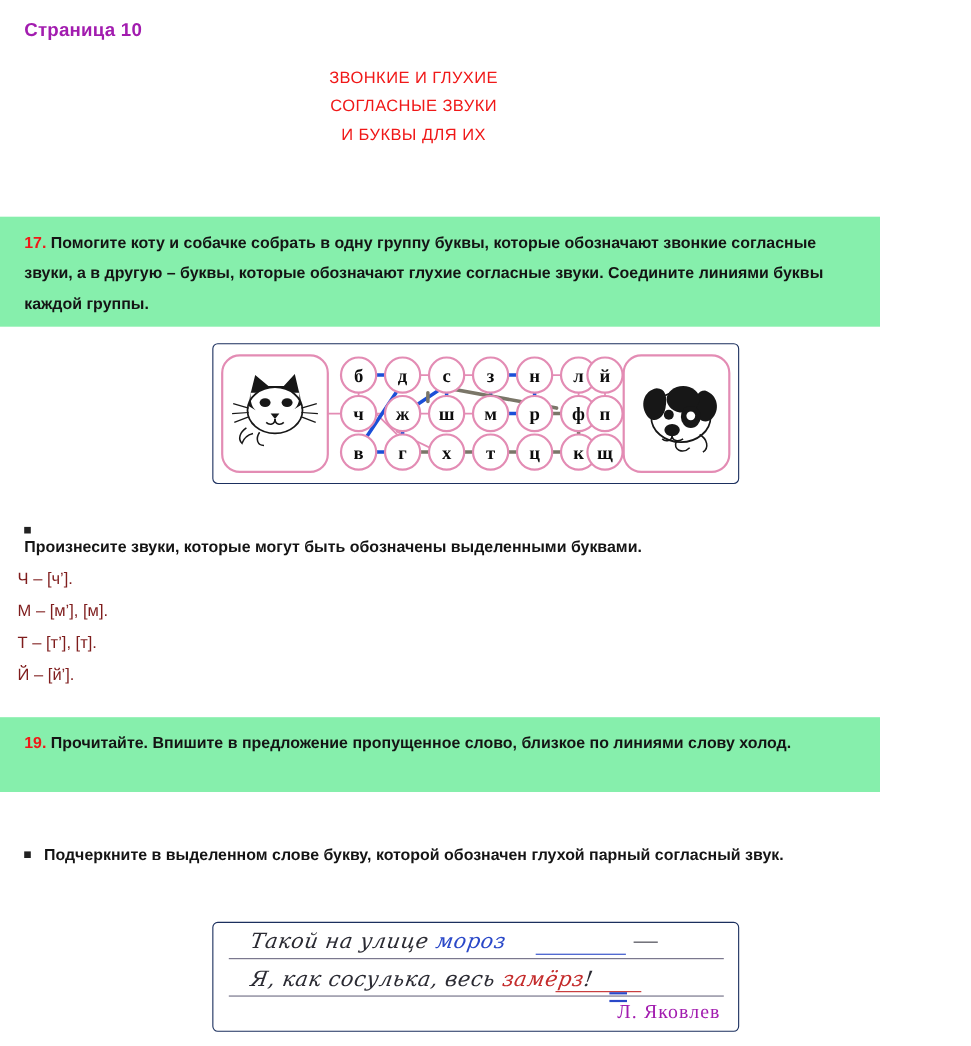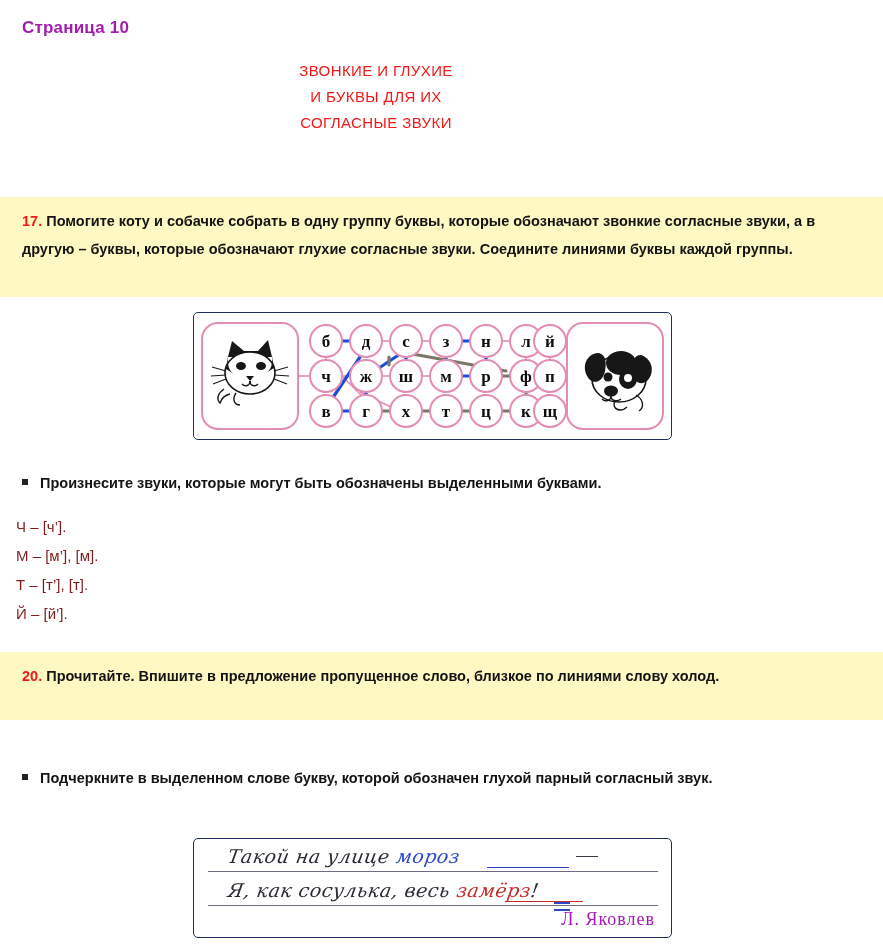--- a/index.html
+++ b/index.html
@@ -38,22 +38,22 @@
     font-size: 15px;
     line-height: 26px;
     letter-spacing: 0.4px;
   }
   .lesson-title .tline { display: block; }
 
   
   .task-panel {
     position: absolute;
     left: 0;
-    width: 883px;
-    background: #fef9c3;
+    width: 800px;
+    background: #86efac;
     box-sizing: border-box;
     padding: 10px 24px 12px 22px;
   }
   .task-panel p {
     margin: 0;
     font-size: 14.5px;
     font-weight: bold;
     line-height: 28px;
     color: #141414;
   }
@@ -78,21 +78,21 @@
     align-items: flex-start;
   }
   .bullet-sq {
     display: inline-block;
     width: 6px;
     height: 6px;
     background: #222;
     margin: 9px 12px 0 0;
     flex: 0 0 auto;
   }
-  #bullet1 { top: 470px; }
+  #bullet1 { top: 470px; flex-direction: column; }
   #bullet2 { top: 765px; }
 
   
   .answers {
     position: absolute;
     left: 16px;
     top: 512px;
     font-size: 15px;
     line-height: 29px;
     color: #7f1d1d;
@@ -197,22 +197,22 @@
     border-top: 2px solid #2a48c8;
   }
 </style>
 </head>
 <body>
 
 <div class="page-label">Страница 10</div>
 
 <div class="lesson-title">
   <span class="tline">ЗВОНКИЕ И ГЛУХИЕ</span>
+  <span class="tline">СОГЛАСНЫЕ ЗВУКИ</span>
   <span class="tline">И БУКВЫ ДЛЯ ИХ</span>
-  <span class="tline">СОГЛАСНЫЕ ЗВУКИ</span>
 </div>
 
 <div class="task-panel" id="task17">
   <p><span class="task-num">17.</span> <span>Помогите коту и собачке собрать в одну группу буквы, которые обозначают звонкие согласные звуки, а в другую – буквы, которые обозначают глухие согласные звуки. Соедините линиями буквы каждой группы.</span></p>
 </div>
 
 <div id="diagram">
   <svg width="477" height="126" viewBox="0 0 477 126" xmlns="http://www.w3.org/2000/svg">
 
     <rect x="8" y="10" width="96" height="106" rx="16" ry="16" fill="#fff" stroke="#e38cb4" stroke-width="2"></rect>
@@ -361,21 +361,21 @@
 </div>
 
 <div class="answers">
   <div>Ч – [ч’].</div>
   <div>М – [м’], [м].</div>
   <div>Т – [т’], [т].</div>
   <div>Й – [й’].</div>
 </div>
 
 <div class="task-panel" id="task18">
-  <p><span class="task-num">20.</span> <span>Прочитайте. Впишите в предложение пропущенное слово, близкое по линиями слову холод.</span></p>
+  <p><span class="task-num">19.</span> <span>Прочитайте. Впишите в предложение пропущенное слово, близкое по линиями слову холод.</span></p>
 </div>
 
 <div class="bullet-line" id="bullet2">
   <span class="bullet-sq"></span>
   <span>Подчеркните в выделенном слове букву, которой обозначен глухой парный согласный звук.</span>
 </div>
 
 <div id="hand-box">
   <div class="hw-line" id="hw-rule1"></div>
   <div class="hw-line" id="hw-rule2"></div>

